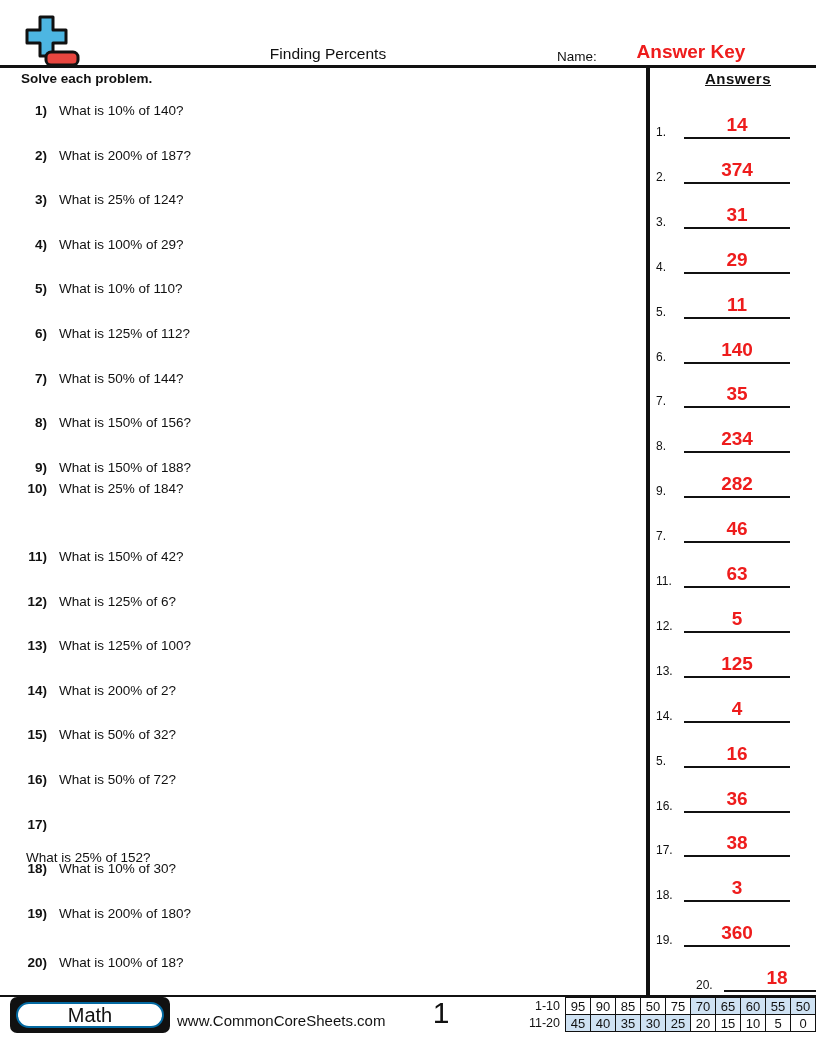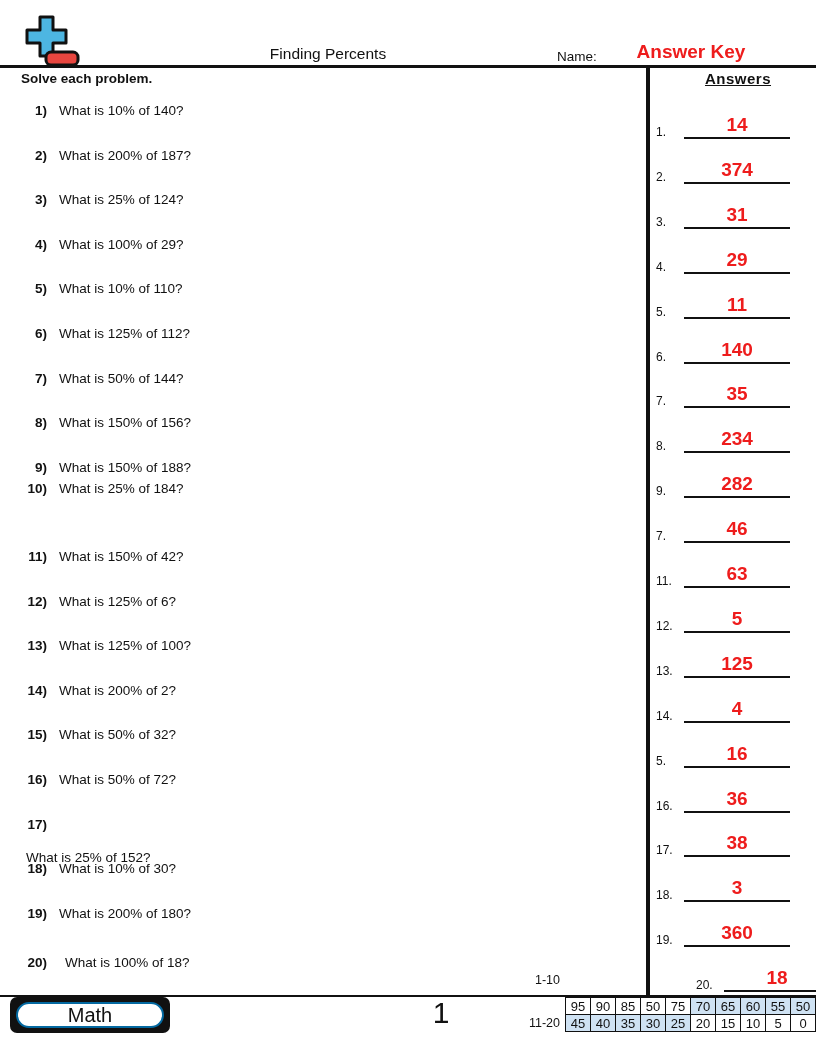--- a/index.html
+++ b/index.html
@@ -63,21 +63,21 @@
   .math-badge { position: absolute; left: 10px; top: 997px; width: 160px; height: 36px; background: #111; border-radius: 7px; }
   .math-pill {
     position: absolute; left: 6px; top: 5px; right: 6px; bottom: 5px;
     background: #fff; border: 2px solid #0369a1; border-radius: 14px;
     display: flex; align-items: center; justify-content: center;
     font-size: 20px; font-weight: 400; color: #111;
   }
   .website { position: absolute; left: 177px; top: 1012px; font-size: 15px; }
   .page-num { position: absolute; left: 396px; top: 996px; width: 90px; text-align: center; font-size: 30px; font-weight: 400; }
   .score-label { position: absolute; left: 508px; width: 52px; text-align: right; font-size: 12.5px; }
-  .score-label.r1 { top: 973px; text-align: right; }
+  .score-label.r1 { top: 999px; text-align: right; }
   .score-label.r2 { top: 1016px; }
   .score-table { position: absolute; left: 565px; top: 997px; border-collapse: collapse; }
   .score-table td {
     width: 25px; height: 17px; border: 1.6px solid #111;
     text-align: center; vertical-align: middle; font-size: 13px; padding: 0;
   }
   .score-table td.shaded { background: var(--shade); }
 </style>
 </head>
 <body>
@@ -166,21 +166,21 @@
         <span class="q-text">What is 25% of 152?</span>
       </div>
       <div class="q-row" style="top: 861.2px;">
         <span class="q-num">18)</span>
         <span class="q-text">What is 10% of 30?</span>
       </div>
       <div class="q-row" style="top: 905.8px;">
         <span class="q-num">19)</span>
         <span class="q-text">What is 200% of 180?</span>
       </div>
-      <div class="q-row" style="top: 955px; gap: 6px;">
+      <div class="q-row" style="top: 955px;">
         <span class="q-num">20)</span>
         <span class="q-text">What is 100% of 18?</span>
       </div>
     </div>
 
   <div class="sep"></div>
 
   <div class="answers-heading">Answers</div>
   <div>
       <div class="a-row" style="top: 109px;">
@@ -282,20 +282,21 @@
         <span class="a-num">20.</span>
         <span class="a-val">18</span>
         <div class="a-line"></div>
       </div>
     </div>
 
   <div class="footer-rule"></div>
   <div class="math-badge">
     <div class="math-pill">Math</div>
   </div>
+  <div class="website">www.CommonCoreSheets.com</div>
   <div class="page-num">1</div>
   <div class="score-label r1">1-10</div>
   <div class="score-label r2">11-20</div>
   <table class="score-table">
     <tbody>
         <tr>
           <td>95</td>
           <td>90</td>
           <td>85</td>
           <td>50</td>

